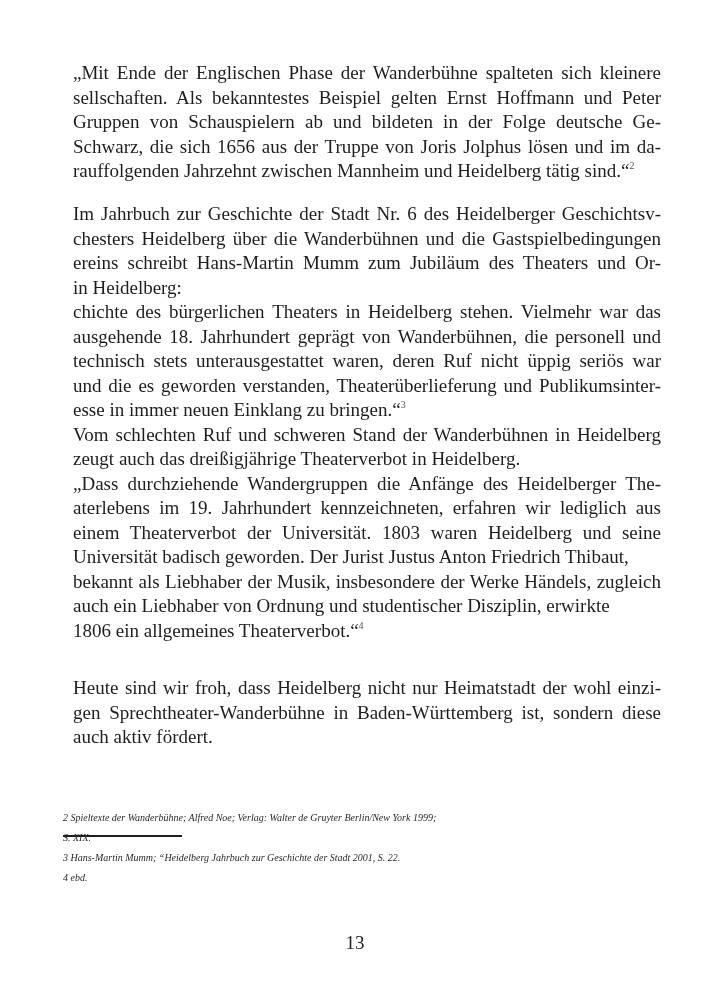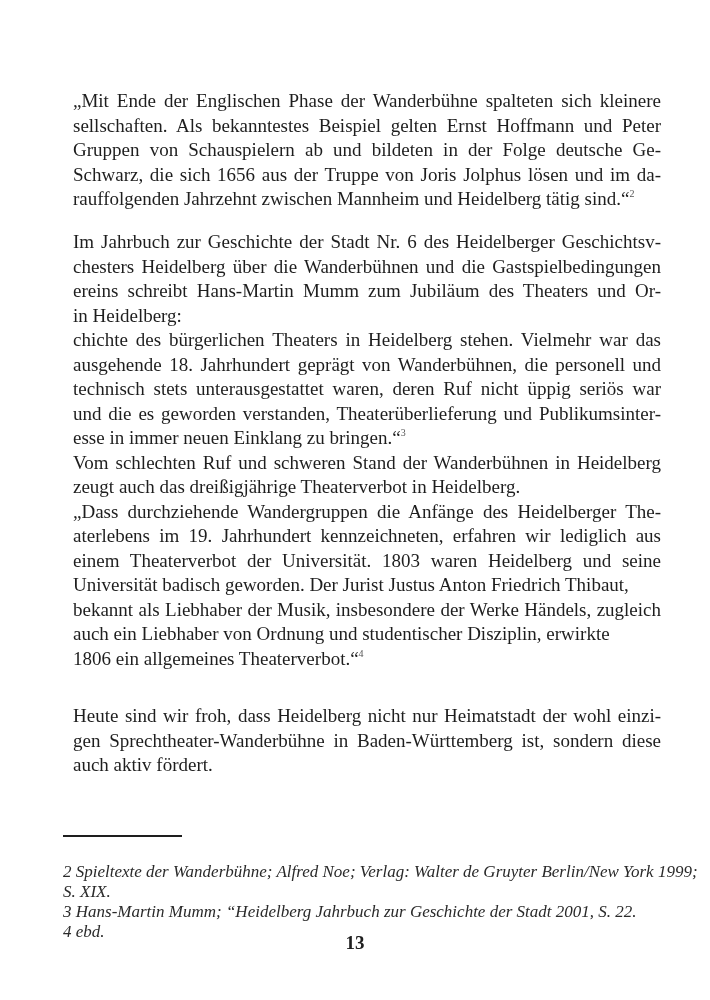--- a/index.html
+++ b/index.html
@@ -22,21 +22,20 @@
       width: 588px;
     }
     .para {
       position: absolute;
       left: 0;
       width: 588px;
       font-size: 19px;
       line-height: 24.5px;
       text-align: justify;
       hyphens: manual;
-      margin-top: 28px;
     }
     .line {
       display: block;
       white-space: nowrap;
       text-align: justify;
       text-align-last: justify;
       height: 24.5px;
     }
     .line.last {
       text-align-last: left;
@@ -54,40 +53,39 @@
       position: absolute;
       left: 63px;
       top: 835px;
       width: 119px;
       height: 2px;
       background: #1e1e1e;
     }
     .footnotes {
       position: absolute;
       left: 63px;
-      top: 862px;
+      top: 808px;
       width: 600px;
-      font-size: 17px;
+      font-size: 10px;
       line-height: 20px;
       font-style: italic;
       color: #2a2a2a;
     }
     .footnotes .fn-line {
       display: block;
       white-space: nowrap;
     }
     .page-number {
       position: absolute;
       left: 0;
       width: 710px;
       top: 932px;
       text-align: center;
       font-size: 19px;
       color: #1e1e1e;
-      font-weight: bold;
     }
   </style>
 </head>
 <body>
 
 <div class="page">
 
   <div class="para" id="p1">
     <span class="line"> „Mit Ende der Englischen Phase der Wanderbühne spalteten sich kleinere</span>
     <span class="line">sellschaften. Als bekanntestes Beispiel gelten Ernst Hoffmann und Peter</span>

